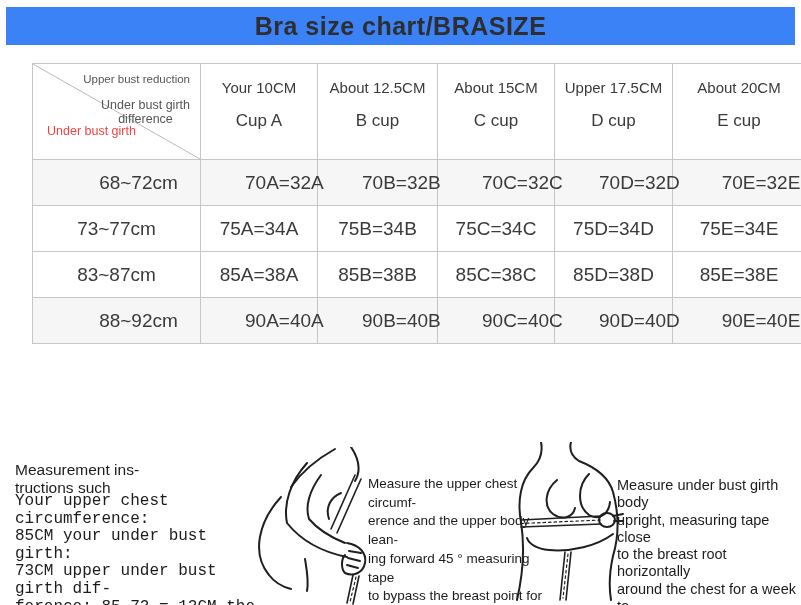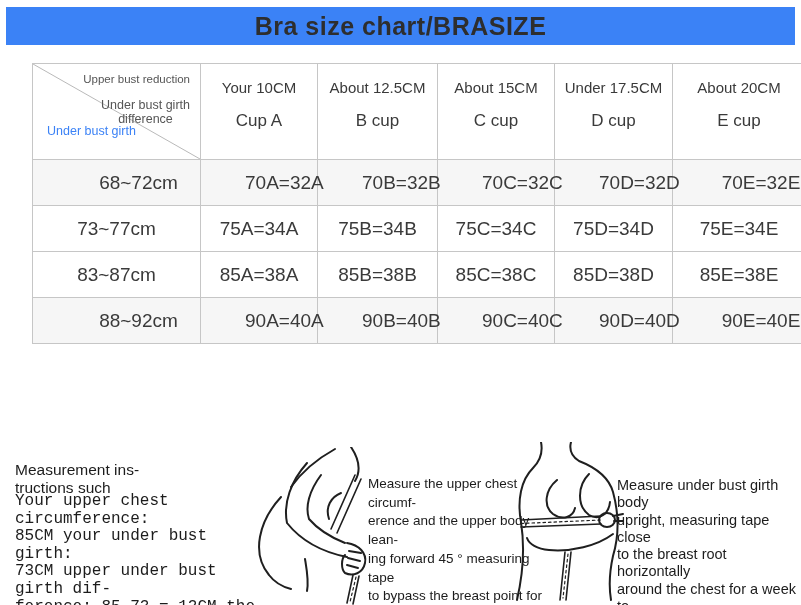--- a/index.html
+++ b/index.html
@@ -26,21 +26,21 @@
     padding:0;background:#ffffff;font-weight:normal;
   }
   .size-table thead th{height:95px;}
   .size-table tbody td{height:45px;font-size:19px;color:#3a3a3a;}
   .size-table tbody tr.stripe td{background:#f6f6f6;padding-left:44px;}
   .girth-cell{font-size:20px;}
   .corner-cell{position:relative;}
   .corner-cell svg{position:absolute;inset:0;width:100%;height:100%;}
   .corner-top{position:absolute;top:9px;right:10px;font-size:11.5px;color:#555;}
   .corner-mid{position:absolute;top:34px;left:58px;font-size:12.5px;color:#555;}
-  .corner-bot{position:absolute;top:60px;left:14px;font-size:12.5px;color:#3b82f6;text-align:center;}
+  .corner-bot{position:absolute;top:60px;left:14px;font-size:12.5px;color:#ef4444;text-align:center;}
   .cup-head .about{display:block;font-size:15px;color:#3a3a3a;margin-top:-14px;}
   .cup-head .cup{display:block;font-size:17px;color:#3a3a3a;margin-top:15px;}
   
   .note{position:absolute;white-space:pre-line;color:#1c1c1c;}
   .note-left-head{left:15px;top:461px;width:235px;font-size:15.5px;line-height:18px;}
   .note-left-body{left:15px;top:493px;width:250px;font-size:16px;line-height:17.6px;font-family:Liberation Mono, monospace;}
   .note-middle{left:368px;top:475px;width:178px;font-size:13.5px;line-height:18.7px;}
   .note-right{left:617px;top:477px;width:184px;font-size:14.5px;line-height:17.3px;}
   .figure{position:absolute;}
   .figure svg{display:block;}
@@ -82,21 +82,21 @@
       </th>
       <th class="cup-head">
         <span class="about">About 12.5CM</span>
         <span class="cup">B cup</span>
       </th>
       <th class="cup-head">
         <span class="about">About 15CM</span>
         <span class="cup">C cup</span>
       </th>
       <th class="cup-head">
-        <span class="about">Under 17.5CM</span>
+        <span class="about">Upper 17.5CM</span>
         <span class="cup">D cup</span>
       </th>
       <th class="cup-head">
         <span class="about">About 20CM</span>
         <span class="cup">E cup</span>
       </th>
     </tr>
   </thead>
   <tbody>
     <tr class="stripe">

